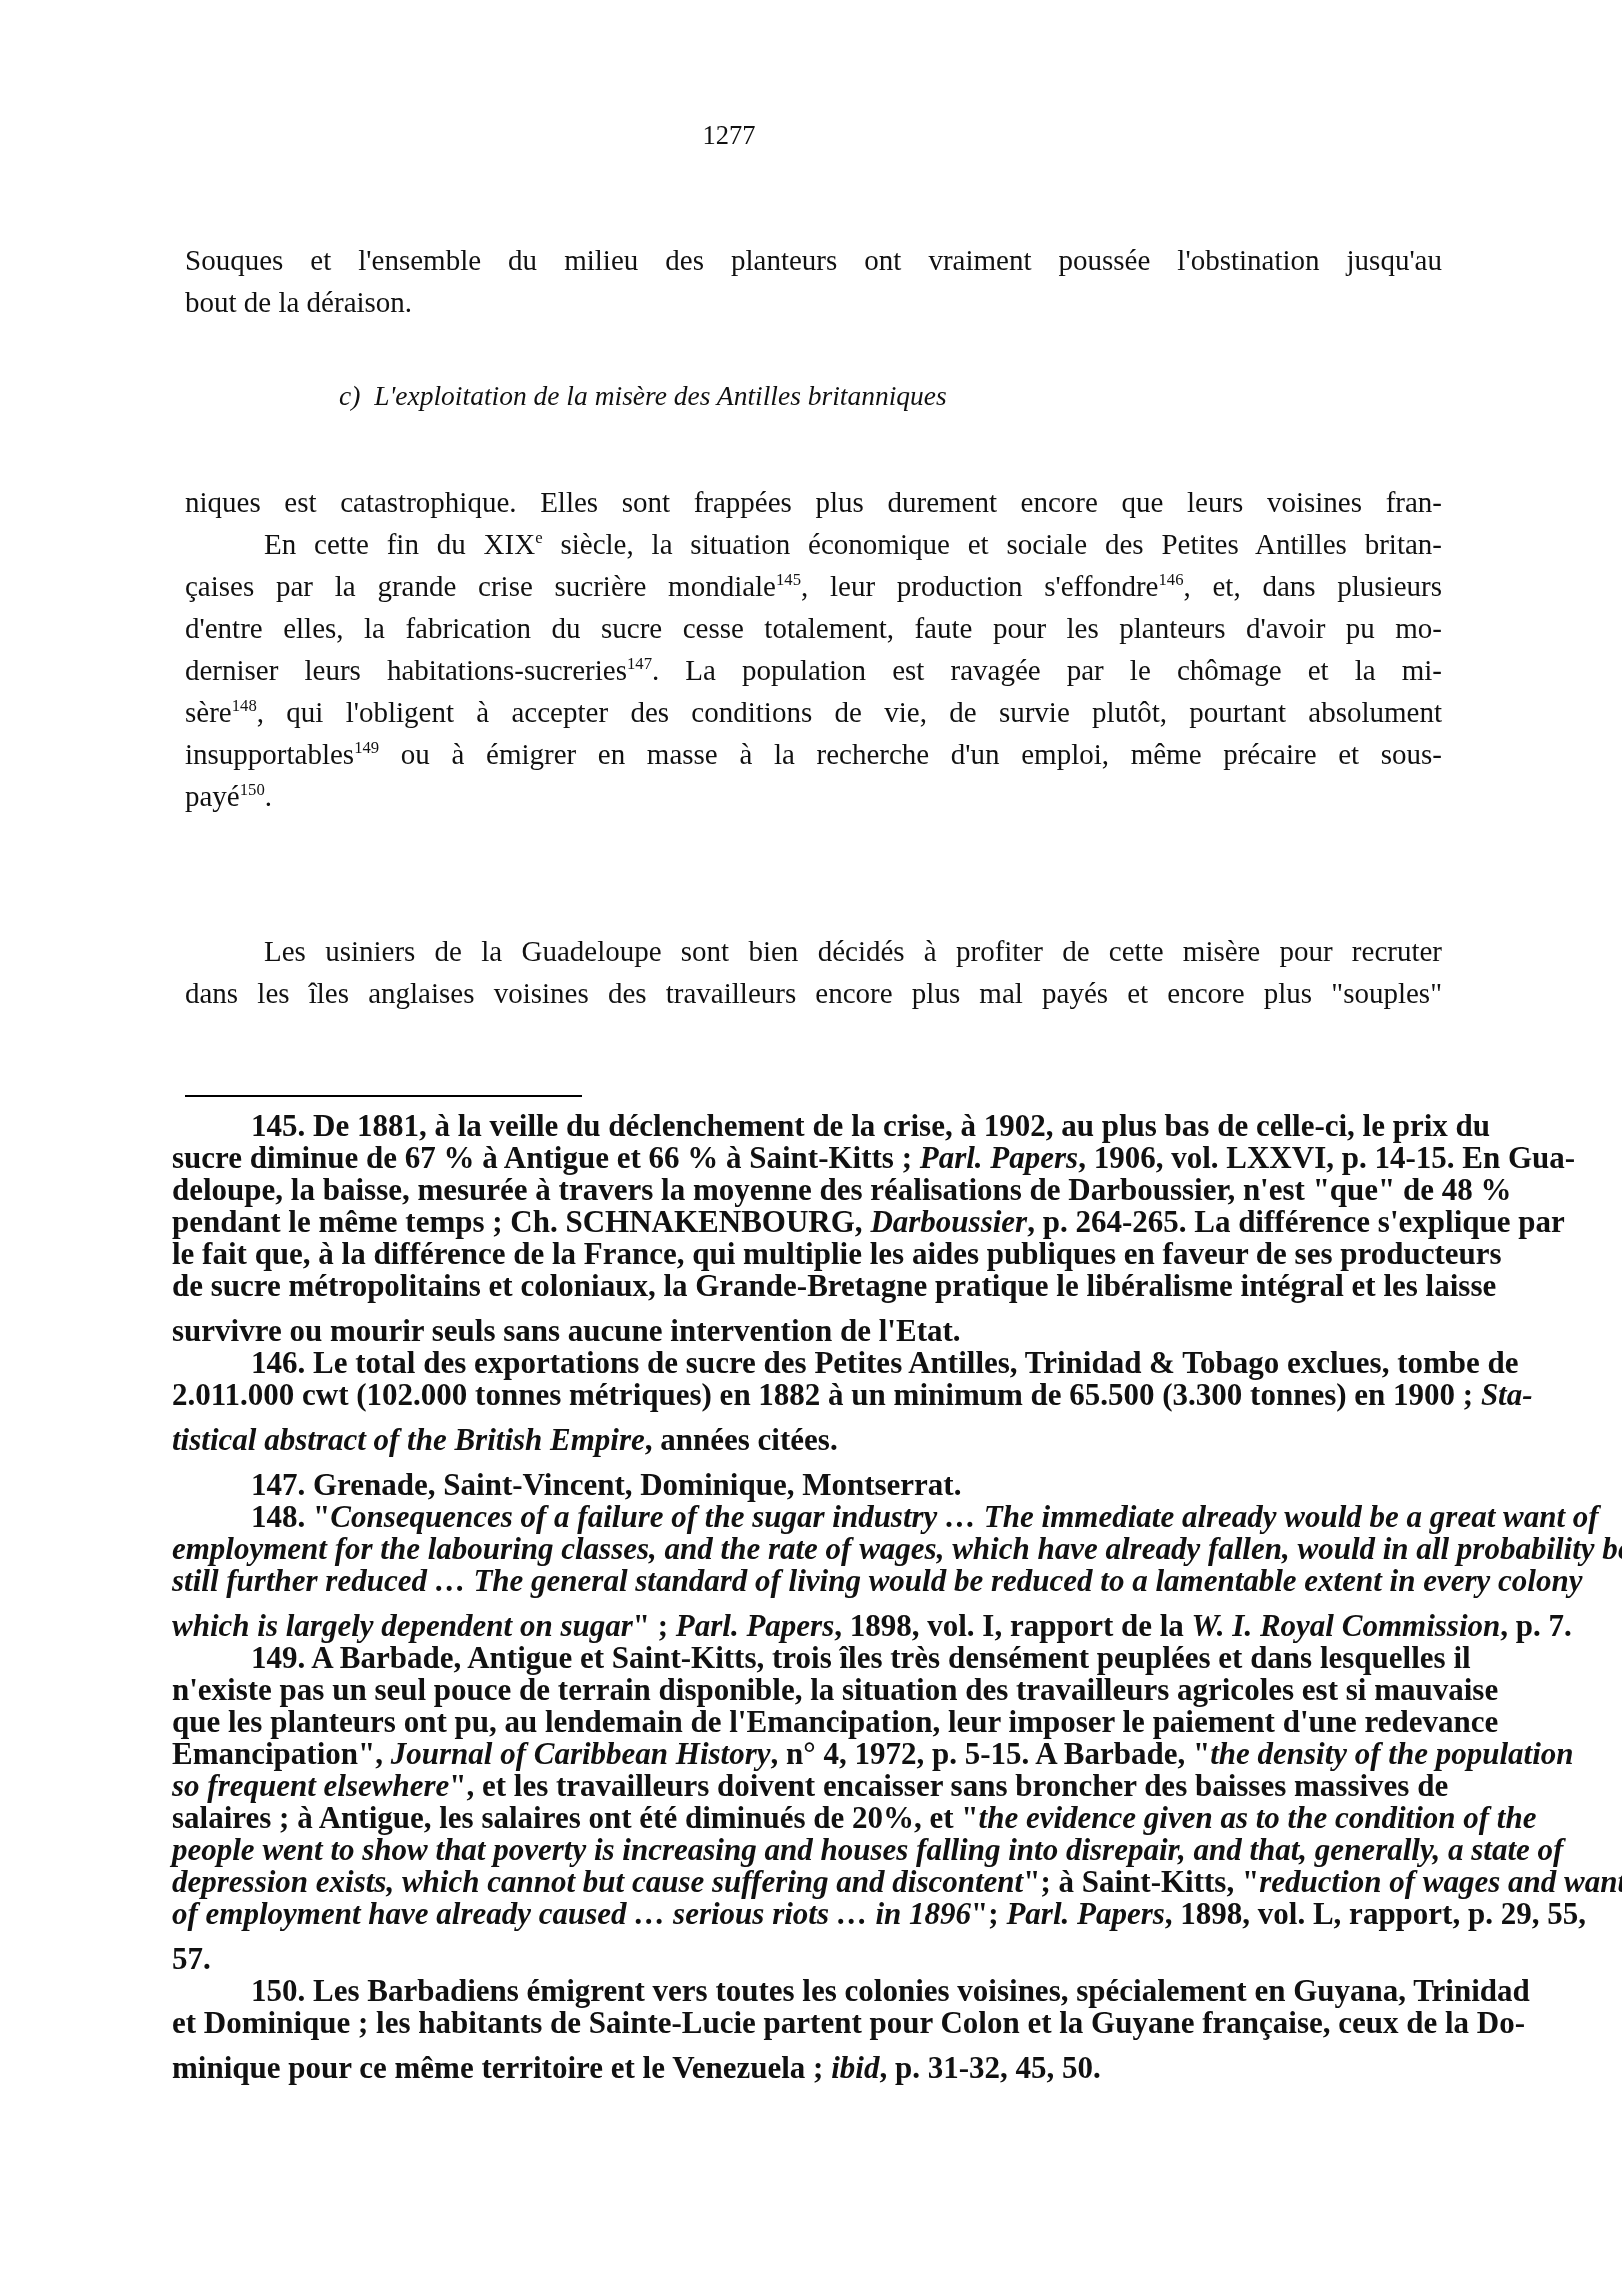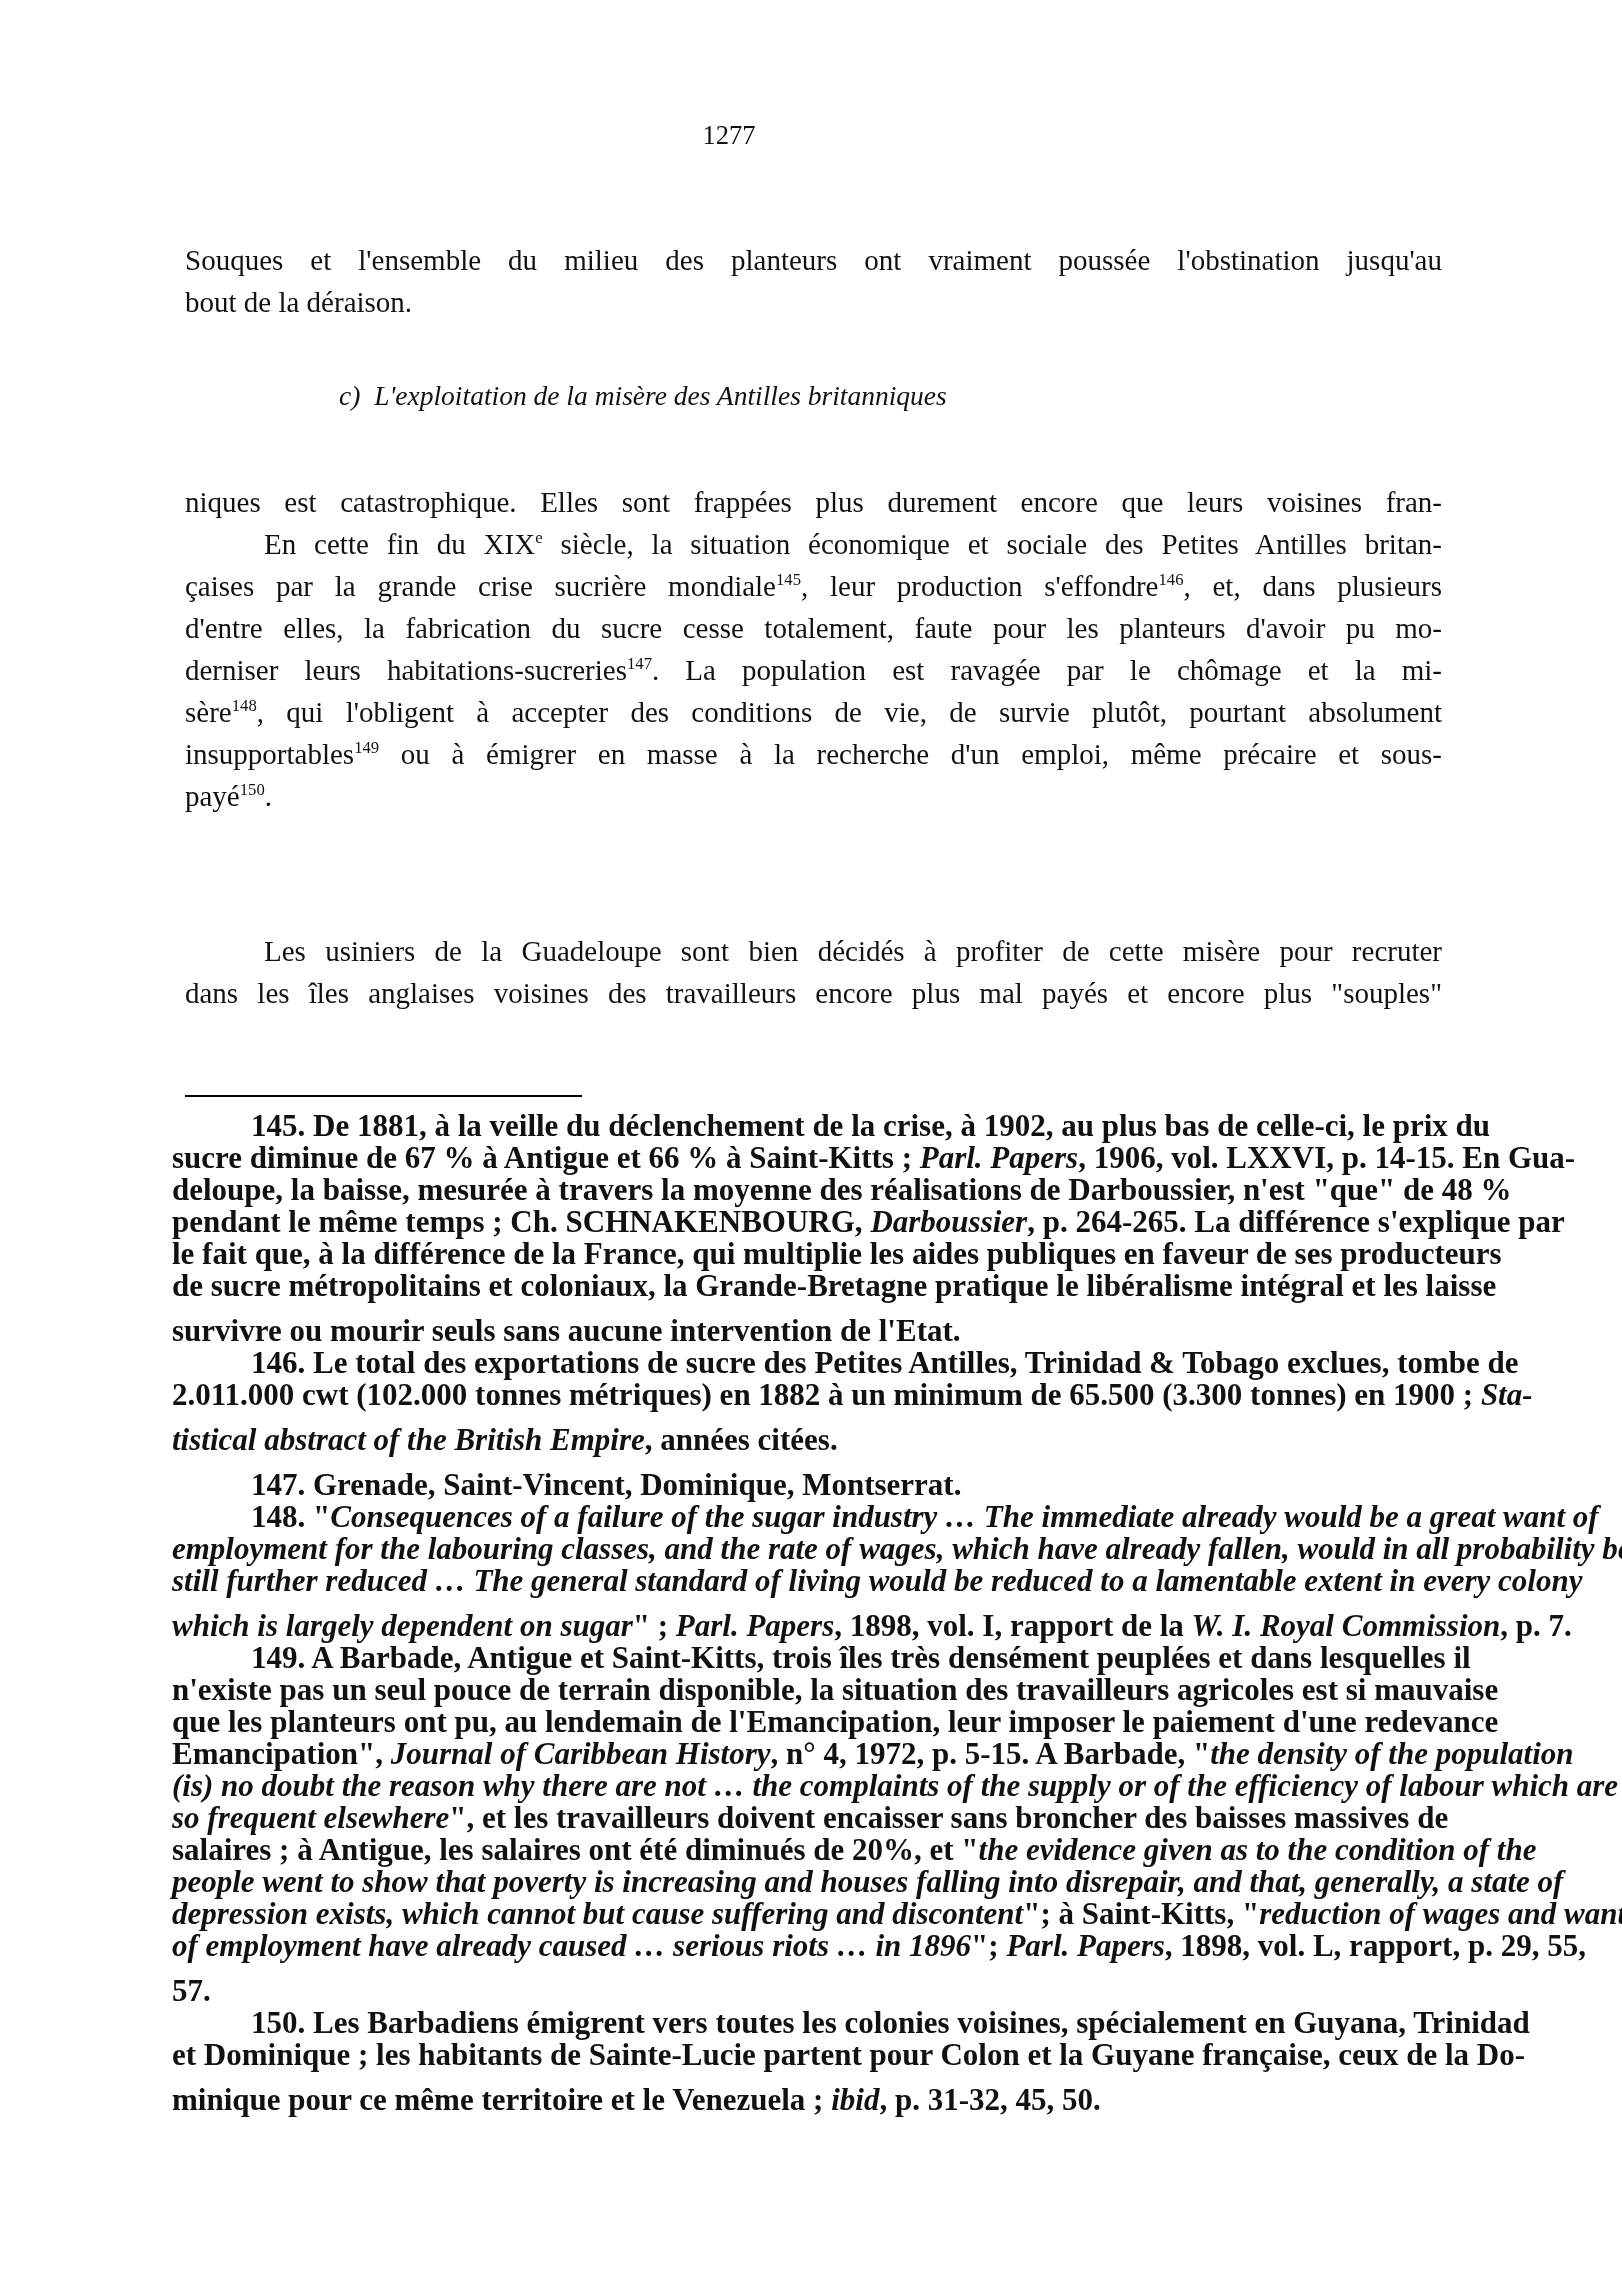--- a/index.html
+++ b/index.html
@@ -72,21 +72,20 @@
       <span class="line indent">148. "<i>Consequences of a failure of the sugar industry … The immediate already would be a great want of</i></span>
       <span class="line"><i>employment for the labouring classes, and the rate of wages, which have already fallen, would in all probability be</i></span>
       <span class="line"><i>still further reduced … The general standard of living would be reduced to a lamentable extent in every colony</i></span>
       <span class="line last"><i>which is largely dependent on sugar</i>" ; <i>Parl. Papers</i>, 1898, vol. I, rapport de la <i>W. I. Royal Commission</i>, p. 7.</span>
     </div>
     <div class="fn">
       <span class="line indent">149. A Barbade, Antigue et Saint-Kitts, trois îles très densément peuplées et dans lesquelles il</span>
       <span class="line">n'existe pas un seul pouce de terrain disponible, la situation des travailleurs agricoles est si mauvaise</span>
       <span class="line">que les planteurs ont pu, au lendemain de l'Emancipation, leur imposer le paiement d'une redevance</span>
       <span class="line">Emancipation", <i>Journal of Caribbean History</i>, n° 4, 1972, p. 5-15. A Barbade, "<i>the density of the population</i></span>
-      <span class="line"><i>(is) no doubt the reason why there are not … the complaints of the supply or of the efficiency of labour which are</i></span>
       <span class="line"><i>so frequent elsewhere</i>", et les travailleurs doivent encaisser sans broncher des baisses massives de</span>
       <span class="line">salaires ; à Antigue, les salaires ont été diminués de 20%, et "<i>the evidence given as to the condition of the</i></span>
       <span class="line"><i>people went to show that poverty is increasing and houses falling into disrepair, and that, generally, a state of</i></span>
       <span class="line"><i>depression exists, which cannot but cause suffering and discontent</i>"; à Saint-Kitts, "<i>reduction of wages and want</i></span>
       <span class="line"><i>of employment have already caused … serious riots … in 1896</i>"; <i>Parl. Papers</i>, 1898, vol. L, rapport, p. 29, 55,</span>
       <span class="line last">57.</span>
     </div>
     <div class="fn">
       <span class="line indent">150. Les Barbadiens émigrent vers toutes les colonies voisines, spécialement en Guyana, Trinidad</span>
       <span class="line">et Dominique ; les habitants de Sainte-Lucie partent pour Colon et la Guyane française, ceux de la Do-</span>

